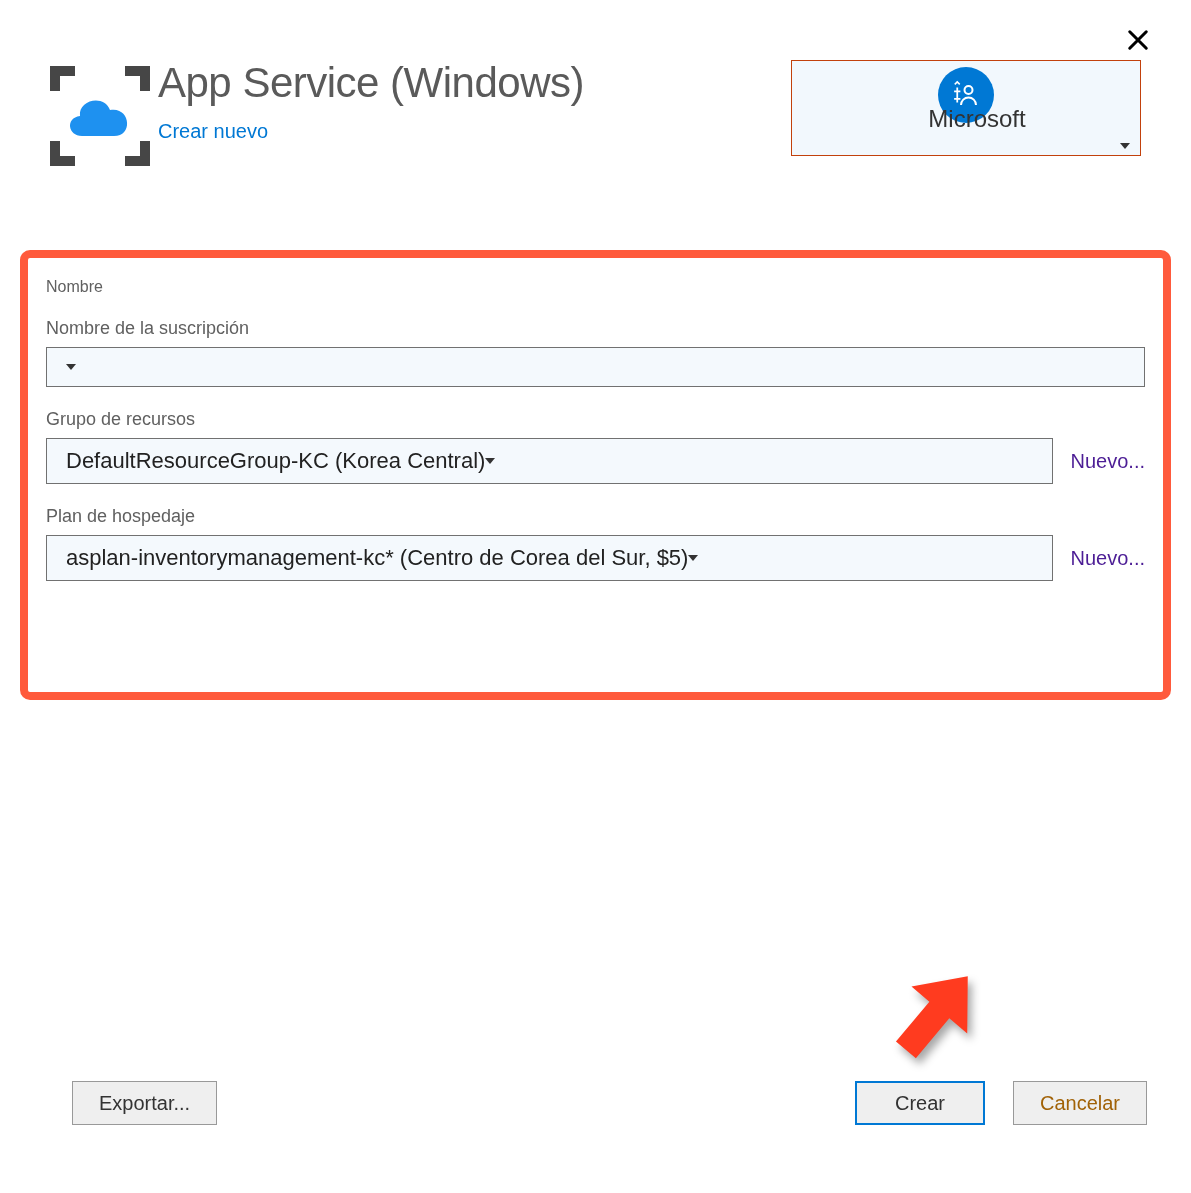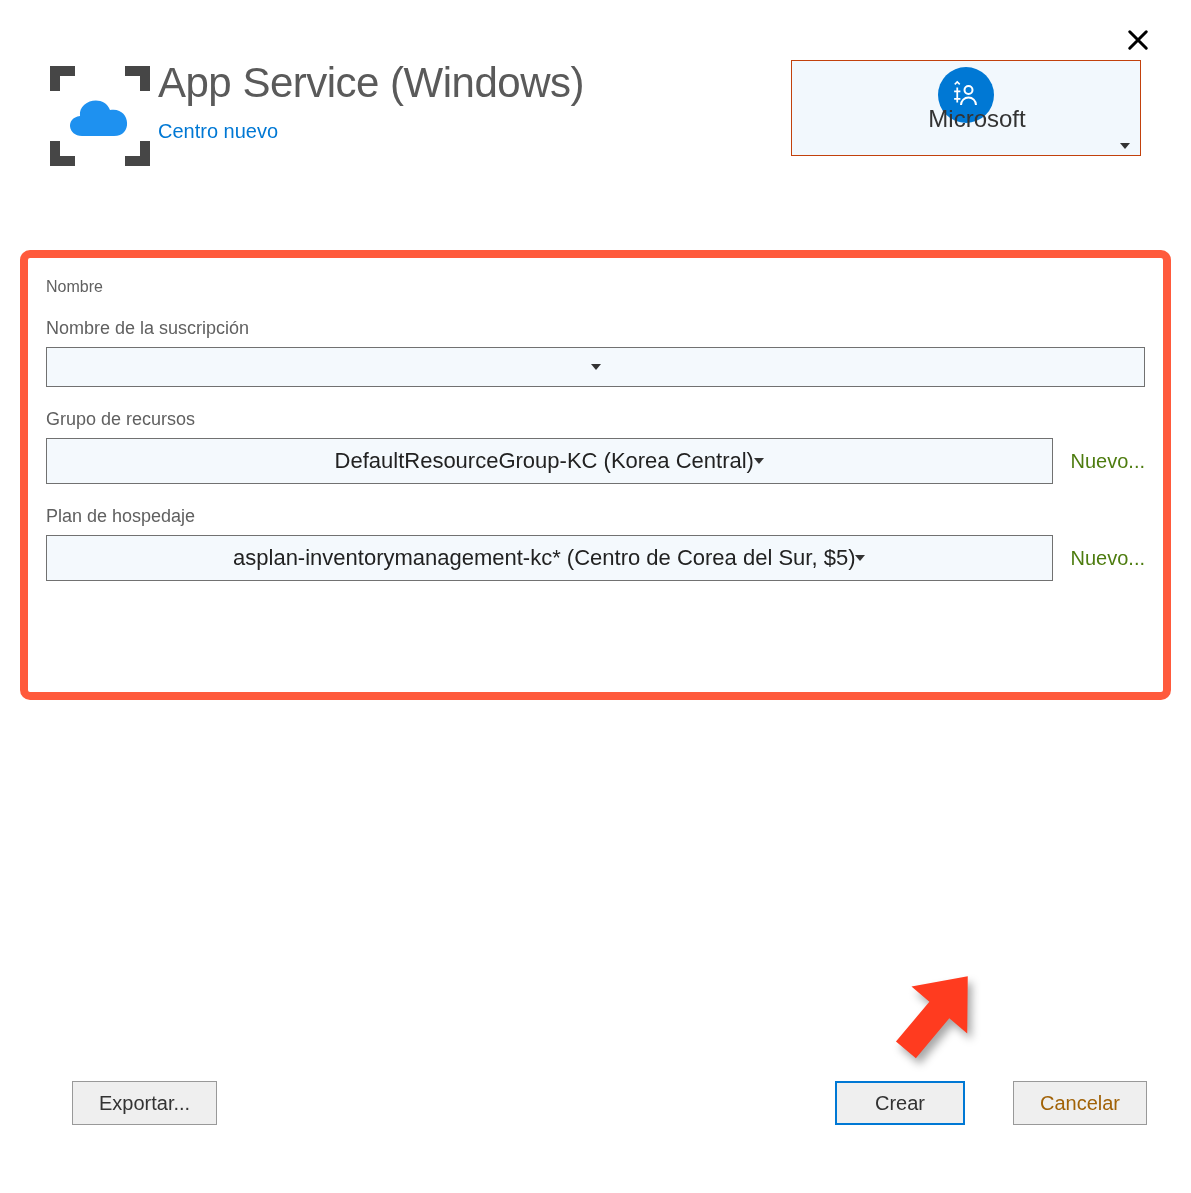--- a/index.html
+++ b/index.html
@@ -117,37 +117,37 @@
     align-items: center;
     gap: 18px;
   }
   .select-box {
     flex: 1;
     height: 46px;
     border: 1px solid #717171;
     background: #f4f9fd;
     display: flex;
     align-items: center;
-    justify-content: center;
-    padding: 0 0;
+    justify-content: flex-start;
+    padding: 0 19px;
     font-size: 22px;
     color: #222;
     cursor: pointer;
   }
   .select-box.full { flex: none; width: 100%; }
   .select-box.short { height: 40px; }
   .caret-down {
     width: 0; height: 0;
     border-left: 5px solid transparent;
     border-right: 5px solid transparent;
     border-top: 6px solid #333;
   }
   .new-link {
     font-size: 20px;
-    color: #4d7c0f;
+    color: #4c1d95;
     cursor: pointer;
     white-space: nowrap;
   }
 
   .footer {
     position: absolute;
     bottom: 68px;
     left: 44px;
     right: 44px;
     display: flex;
@@ -166,21 +166,21 @@
     margin-left: 28px;
   }
   .btn.primary {
     border: 2px solid #0078d4;
     background: #efefef;
     padding: 0 38px;
   }
   .btn.cancel {
     color: #a16207;
   }
-  .right-btns { display: flex; gap: 20px; align-items: center; }
+  .right-btns { display: flex; align-items: center; }
 
   .arrow {
     position: absolute;
     bottom: 110px;
     right: 190px;
     pointer-events: none;
   }
   .arrow svg {
     width: 130px;
     height: 130px;
@@ -207,21 +207,21 @@
 
       <path d="M32 70
                C18 70 15 52 30 50
                C28 34 54 28 60 44
                C80 40 84 70 64 70 Z" fill="#1e91f0"></path>
     </svg>
   </div>
 
   <div class="title-block">
     <div class="title">App Service (Windows)</div>
-    <div class="subtitle">Centro nuevo</div>
+    <div class="subtitle">Crear nuevo</div>
   </div>
 
   <div class="account-box">
     <div class="account-avatar">
       <svg viewBox="0 0 24 24" fill="none">
         <circle cx="14" cy="8" r="3.2" stroke="#fff" stroke-width="1.6"></circle>
         <path d="M8 20c0-3.5 2.8-6 6-6s6 2.5 6 6" stroke="#fff" stroke-width="1.6"></path>
         <path d="M5 6v12M2.5 9h5M2.5 15h5" stroke="#fff" stroke-width="1.4"></path>
         <path d="M3 3.5 L5 1.5 L7 3.5" stroke="#fff" stroke-width="1.2" fill="none"></path>
       </svg>

